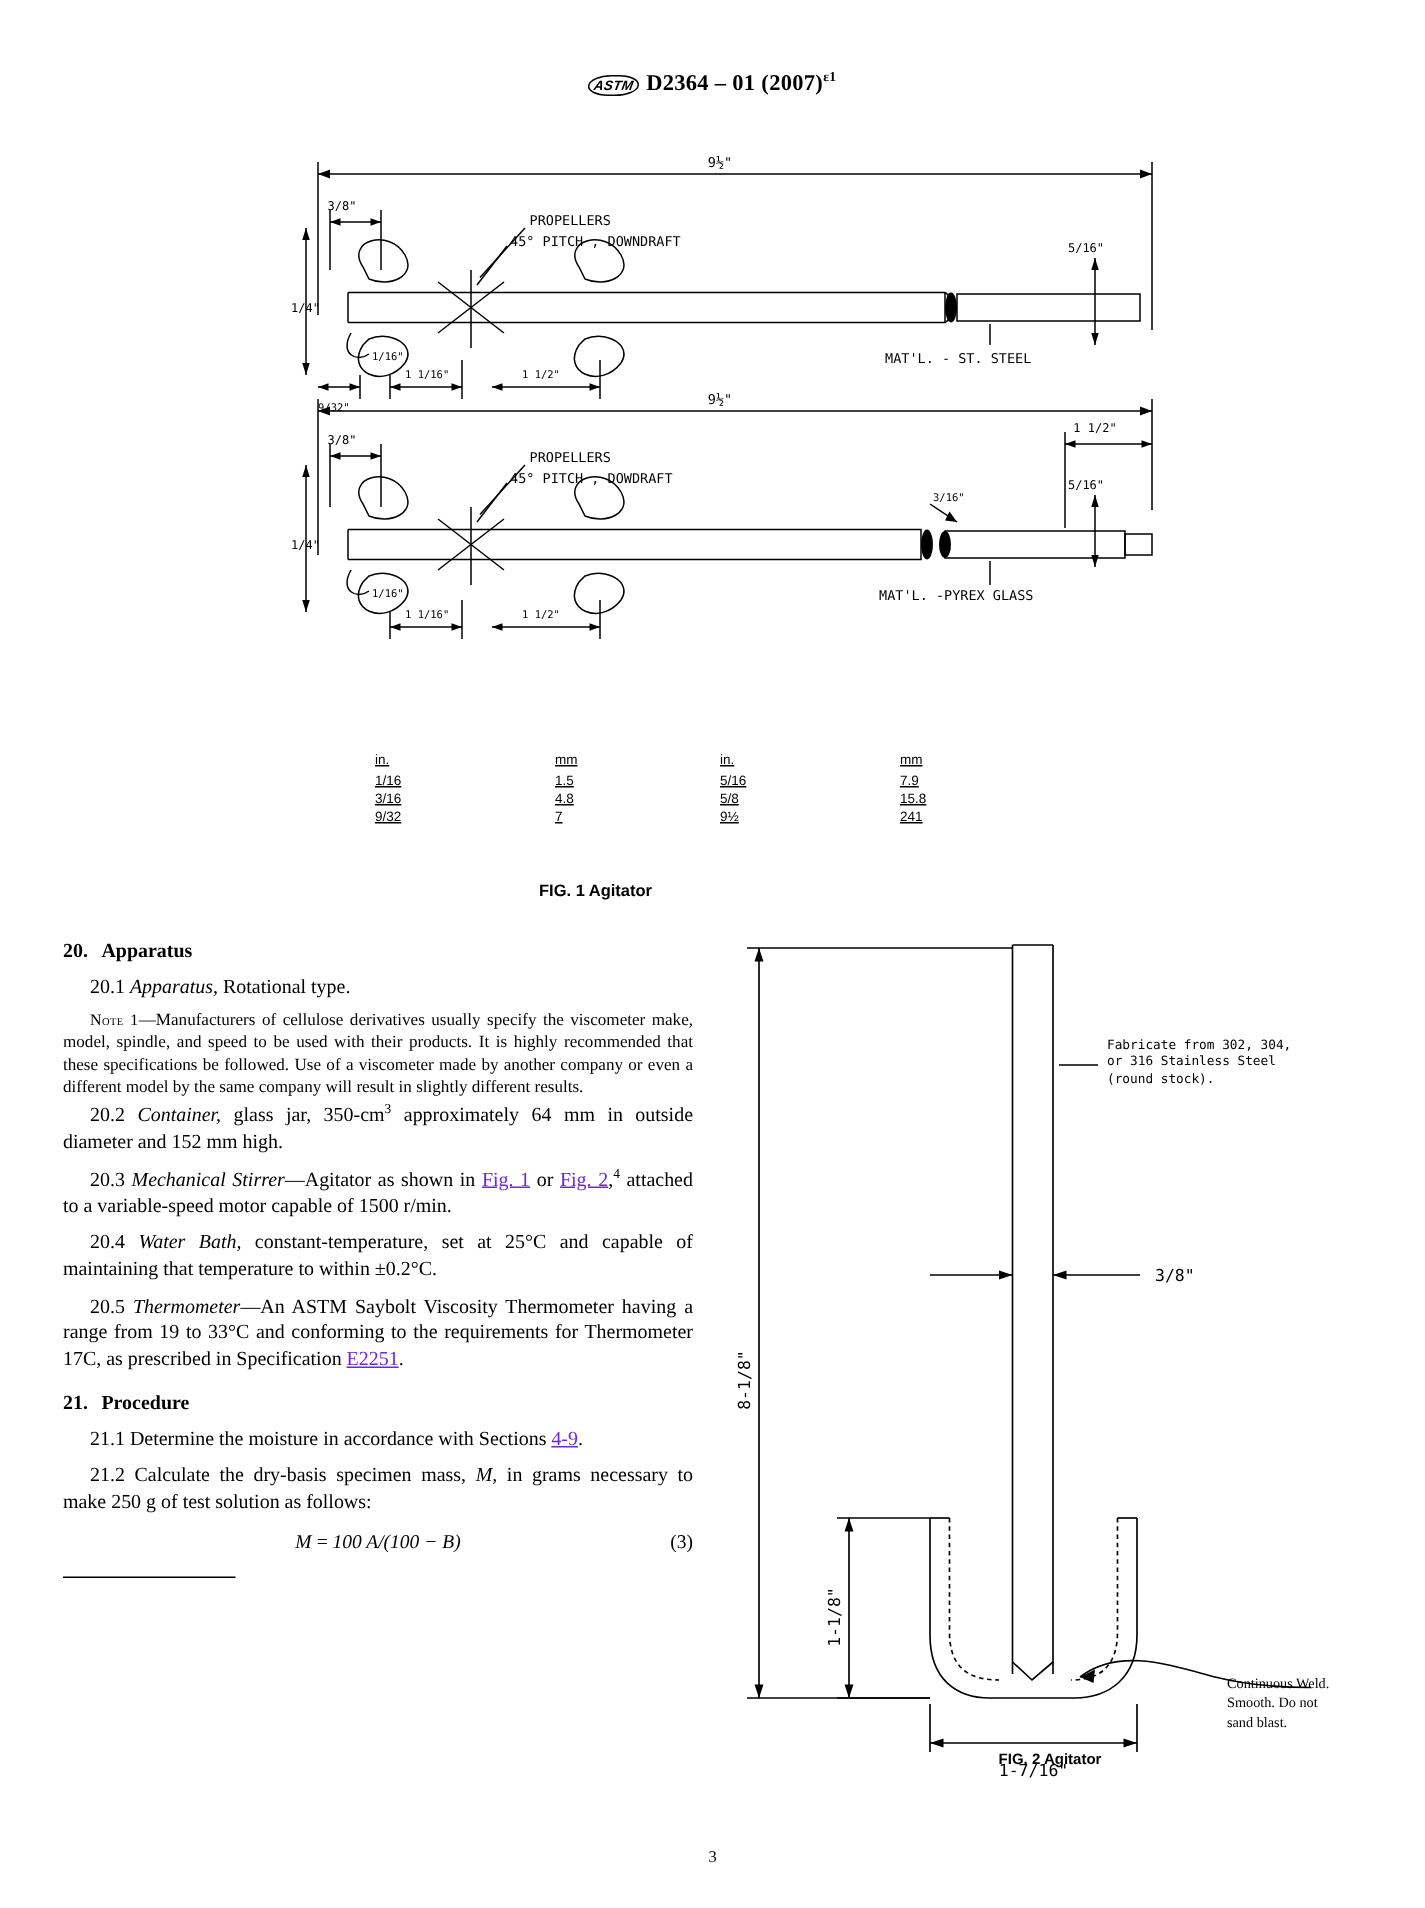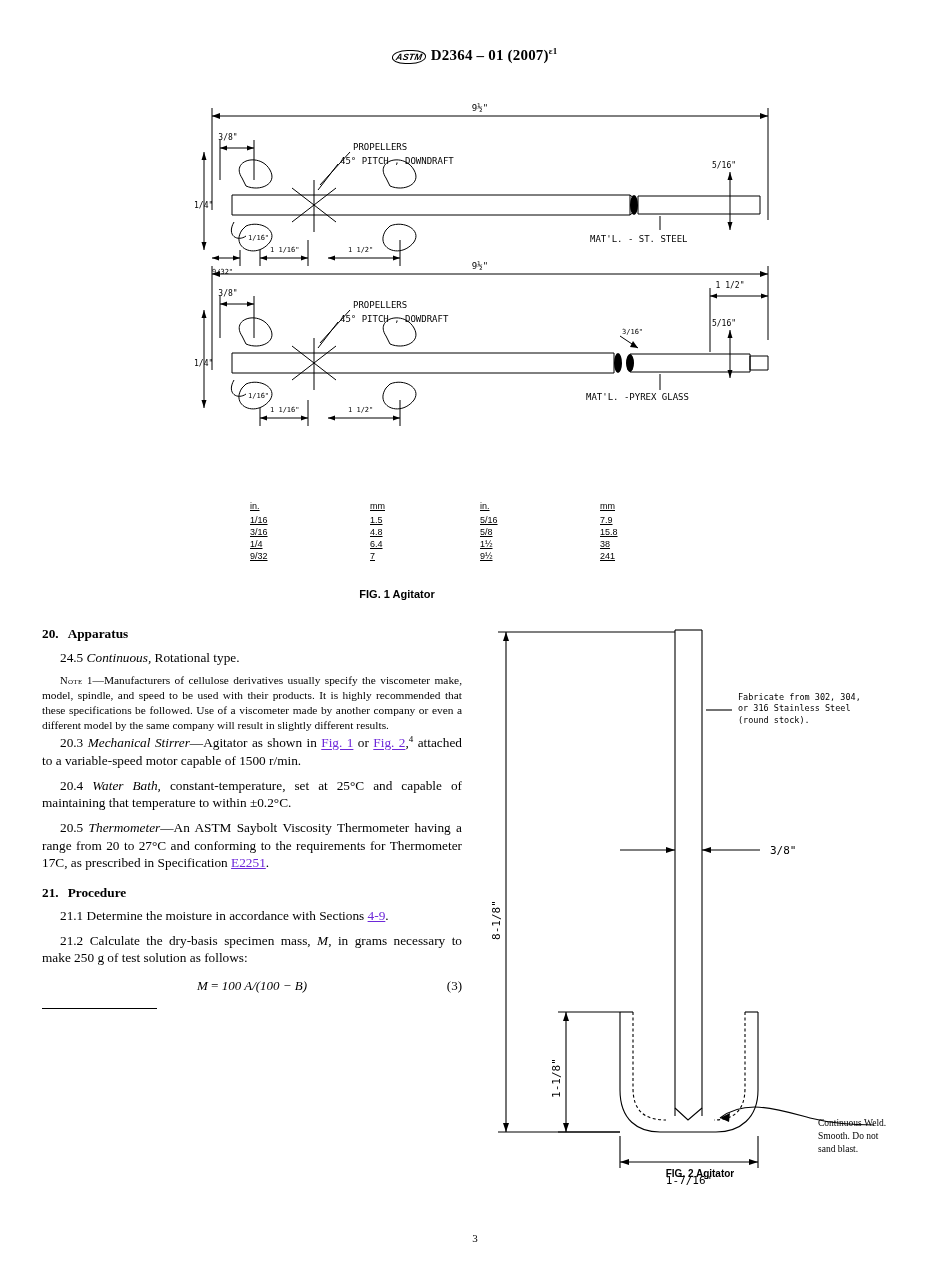--- a/index.html
+++ b/index.html
@@ -269,65 +269,63 @@
         <td class="c3">5/16</td>
         <td class="c4">7.9</td>
       </tr>
       <tr>
         <td class="c1">3/16</td>
         <td class="c2">4.8</td>
         <td class="c3">5/8</td>
         <td class="c4">15.8</td>
       </tr>
       <tr>
-        <td class="c1">1/4</td>
-        <td class="c2">6.4</td>
-        <td class="c3">1½</td>
-        <td class="c4">38</td>
-      </tr>
-      <tr>
         <td class="c1">9/32</td>
         <td class="c2">7</td>
         <td class="c3">9½</td>
         <td class="c4">241</td>
       </tr>
     </tbody>
   </table>
 
   <div class="fig1-cap" style="top:588px">FIG. 1  Agitator</div>
 
   <div class="col-left">
 
     <h3>
       <span class="num">20.</span><span>Apparatus</span>
     </h3>
 
     <p>
-      <span>24.5</span>
-      <i>Continuous,</i><span> Rotational type.</span>
+      <span>20.1</span>
+      <i>Apparatus,</i><span> Rotational type.</span>
     </p>
 
     <p class="note">
       <span class="sc">Note 1</span><span>—Manufacturers of cellulose derivatives usually specify the viscometer make, model, spindle, and speed to be used with their products. It is highly recommended that these specifications be followed. Use of a viscometer made by another company or even a different model by the same company will result in slightly different results.</span>
     </p>
 
+    <p>
+      <span>20.2</span>
+      <i>Container,</i><span> glass jar, 350-cm</span><sup>3</sup><span> approximately 64 mm in outside diameter and 152 mm high.</span>
+    </p>
 
     <p>
       <span>20.3</span>
       <i>Mechanical Stirrer</i><span>—Agitator as shown in </span><a class="xref" href="#">Fig. 1</a><span> or </span><a class="xref" href="#">Fig. 2</a><span>,</span><sup>4</sup><span> attached to a variable-speed motor capable of 1500 r/min.</span>
     </p>
 
     <p>
       <span>20.4</span>
       <i>Water Bath,</i><span> constant-temperature, set at 25°C and capable of maintaining that temperature to within ±0.2°C.</span>
     </p>
 
     <p>
       <span>20.5</span>
-      <i>Thermometer</i><span>—An ASTM Saybolt Viscosity Thermometer having a range from 20 to 27°C and conforming to the requirements for Thermometer 17C, as prescribed in Specification </span><a class="xref" href="#">E2251</a><span>.</span>
+      <i>Thermometer</i><span>—An ASTM Saybolt Viscosity Thermometer having a range from 19 to 33°C and conforming to the requirements for Thermometer 17C, as prescribed in Specification </span><a class="xref" href="#">E2251</a><span>.</span>
     </p>
 
     <h3 style="margin-top:12px">
       <span class="num">21.</span><span>Procedure</span>
     </h3>
 
     <p>
       <span>21.1</span><span> Determine the moisture in accordance with Sections </span><a class="xref" href="#">4-9</a><span>.</span>
     </p>
 

